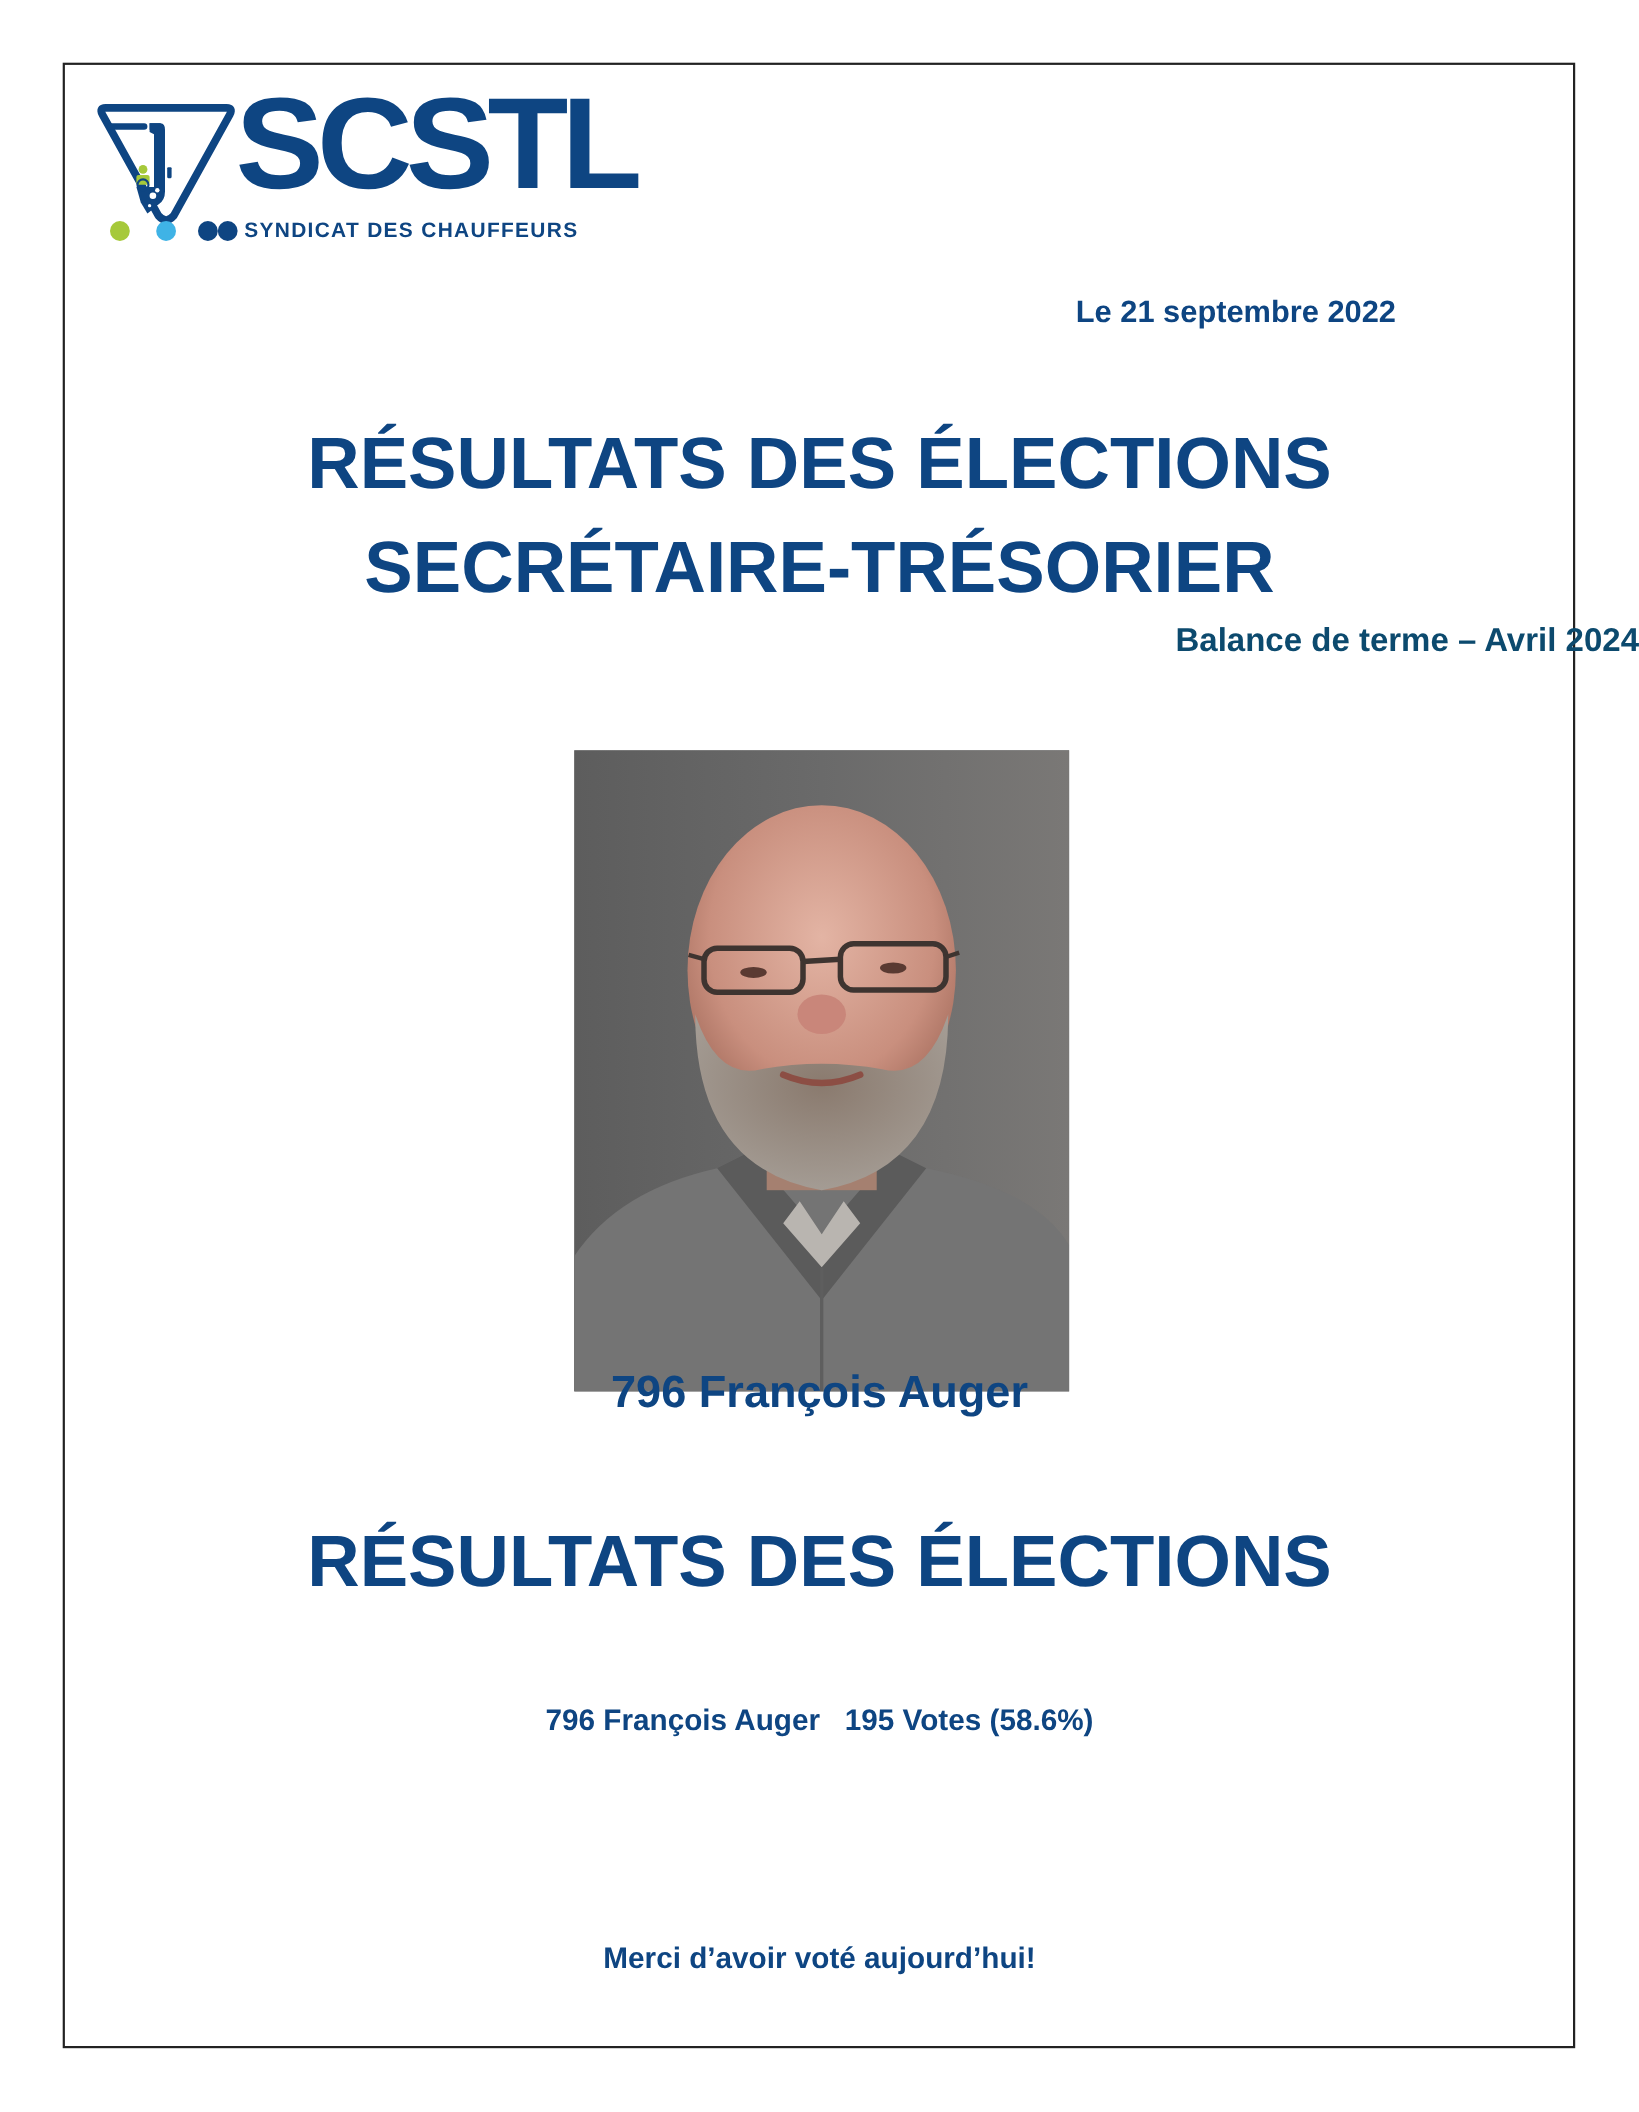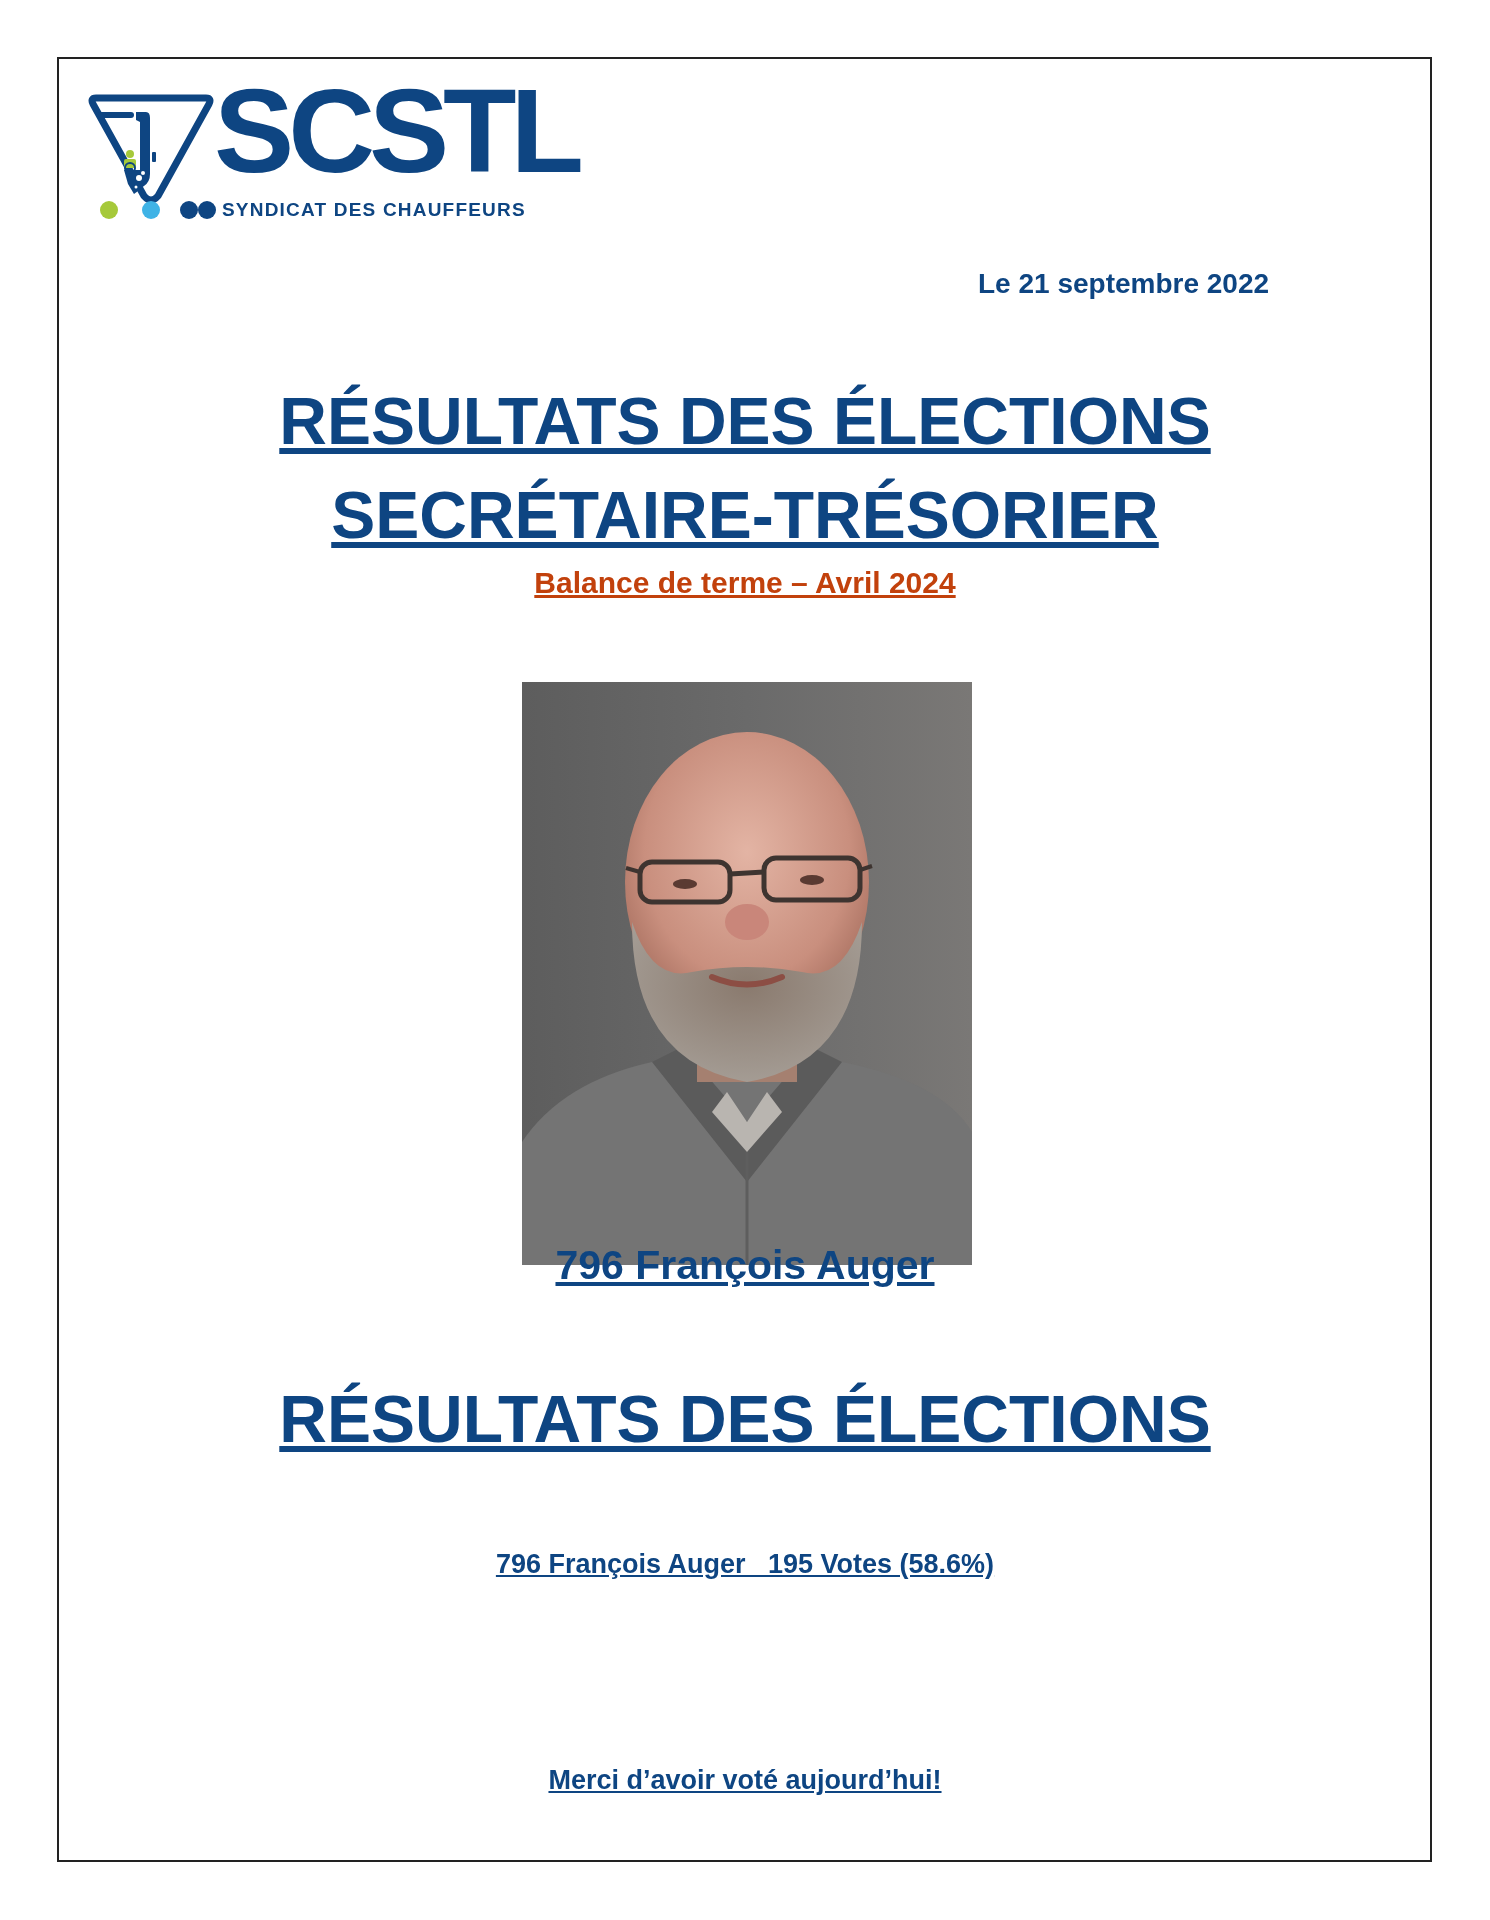--- a/index.html
+++ b/index.html
@@ -1,27 +1,27 @@
 <!DOCTYPE html>
 <html><head>
   <meta charset="utf-8">
   <style>
     html, body { margin: 0; padding: 0; background: #ffffff; }
     body { width: 1490px; height: 1920px; position: relative; overflow: hidden; font-family: "Liberation Sans", sans-serif; }
     .frame { position: absolute; left: 57px; top: 57px; width: 1375px; height: 1805px; border: 2px solid #222; box-sizing: border-box; }
     .abs { position: absolute; }
-    .center { text-align: center; left: 0; width: 1490px; text-decoration: underline; }
+    .center { text-align: center; left: 0; width: 1490px; }
     .logo-mark { position: absolute; left: 88px; top: 92px; width: 126px; height: 112px; }
     .logo-text { position: absolute; left: 214px; top: 72px; font-family: "Liberation Sans", sans-serif; font-weight: bold; font-size: 118px; letter-spacing: -6px; line-height: 1; color: #0e4582; transform: scaleX(1.02); transform-origin: left top; }
     .logo-dots { position: absolute; left: 100px; top: 201px; height: 18px; }
     .dot { position: absolute; top: 0; width: 18px; height: 18px; border-radius: 50%; }
     .tagline { position: absolute; left: 222px; top: 200px; font-size: 19px; font-weight: bold; letter-spacing: 1.2px; color: #0e4582; line-height: 1; }
     .date { position: absolute; left: 978px; top: 268px; font-size: 28px; font-weight: bold; color: #0e4582; }
     .title { font-weight: bold; font-size: 66px; line-height: 1; color: #0e4582; letter-spacing: 0px; }
-    .subtitle { font-weight: bold; font-size: 30px; color: #c2410c; line-height: 1; }
+    .subtitle { font-weight: bold; font-size: 30px; color: #0c4a6e; line-height: 1; text-align: right; }
     .photo { position: absolute; left: 522px; top: 682px; width: 450px; height: 583px; overflow: hidden; background: #6e6e6e; }
     .winner { font-weight: bold; font-size: 41px; color: #0e4582; line-height: 1; }
     .results { font-weight: bold; font-size: 27px; color: #0e4582; line-height: 42px; }
     .results .row { white-space: pre; }
     .thanks { font-weight: bold; font-size: 27px; color: #0e4582; }
   </style>
 </head>
 <body>
 
 <div class="frame"></div>

